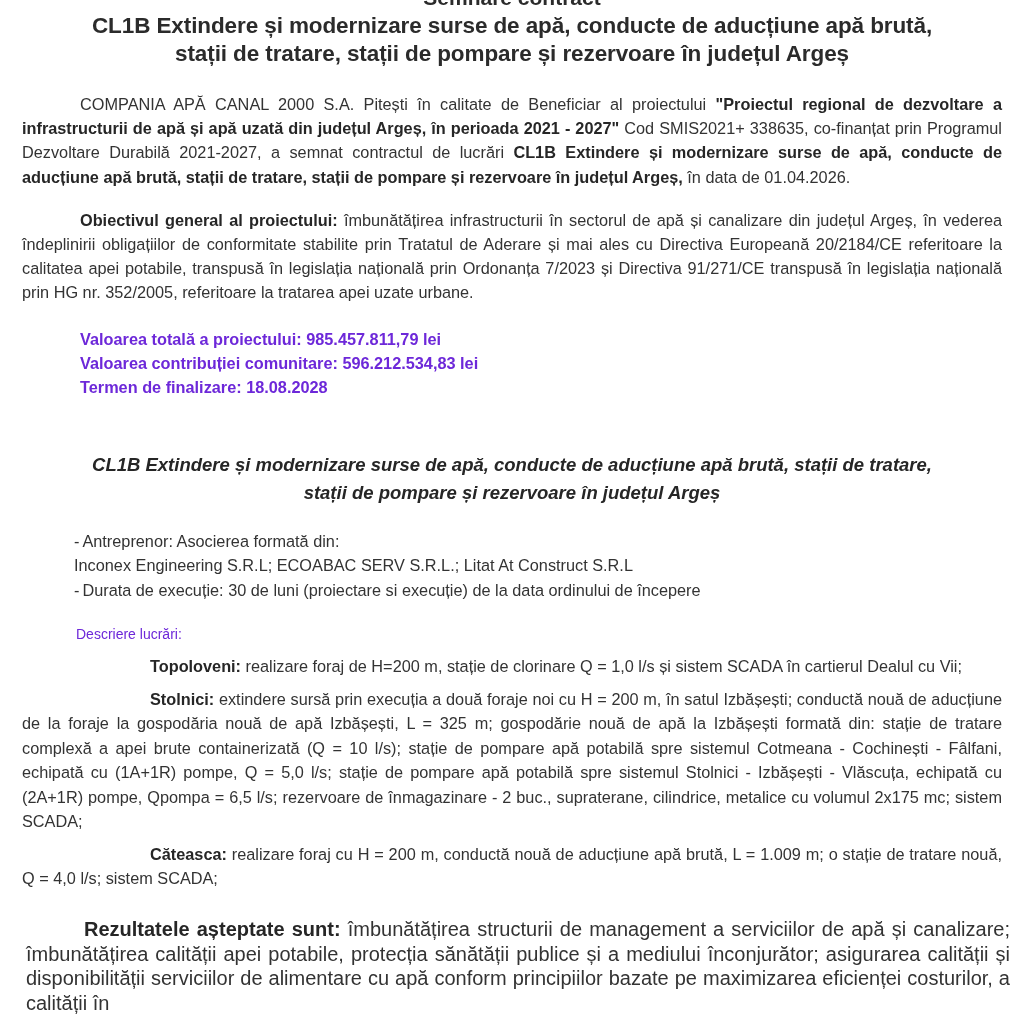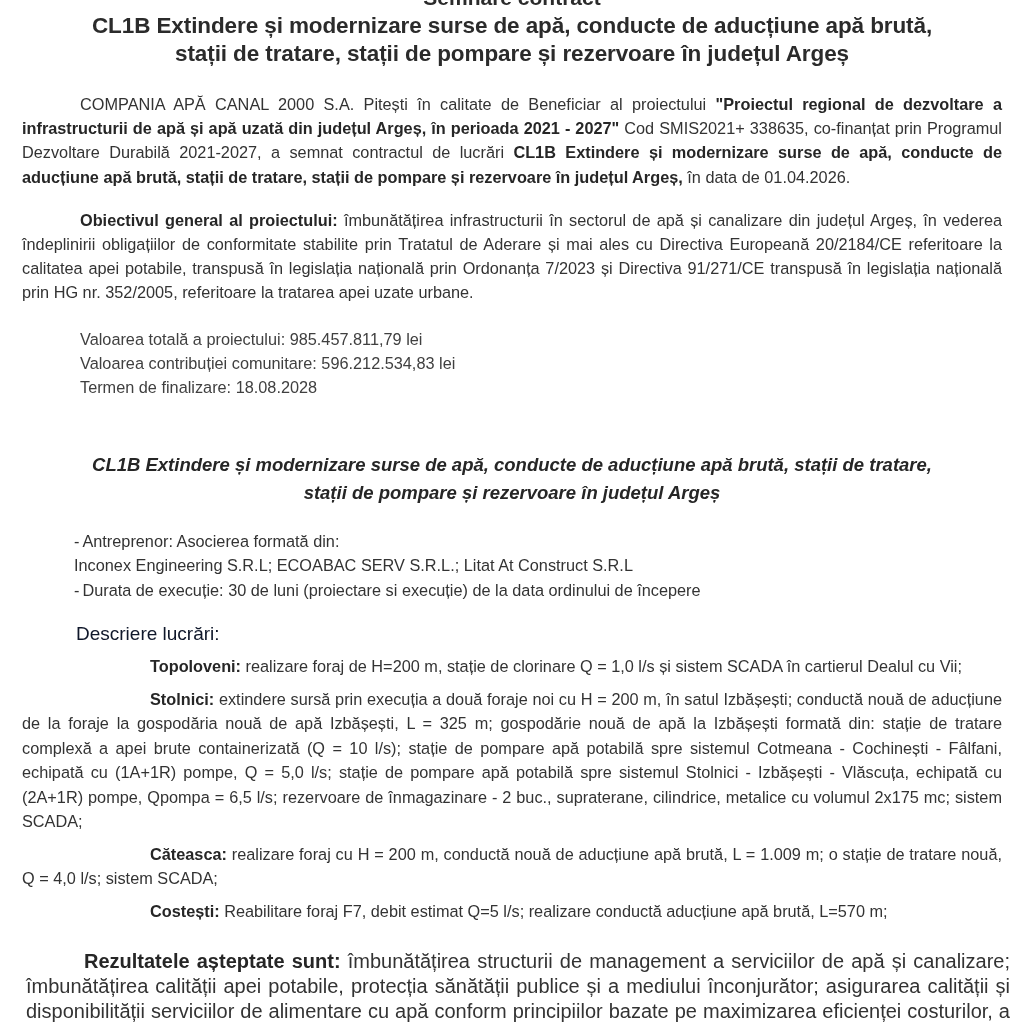--- a/index.html
+++ b/index.html
@@ -64,22 +64,22 @@
   .para.gap { margin-top: 19px; }
 
   b, strong { font-weight: bold; color: #262626; }
 
   
   .values {
     margin: 22px 0 0 0;
     padding: 0 0 0 66px;
     font-size: 16.3px;
     line-height: 24px;
-    font-weight: normal;
-    color: #404040;
+    font-weight: bold;
+    color: #6d28d9;
   }
   .values div { white-space: nowrap; }
 
   
   .sub-title {
     text-align: center;
     font-size: 18.5px;
     font-weight: bold;
     font-style: italic;
     line-height: 28px;
@@ -108,23 +108,23 @@
     white-space: nowrap;
     font-size: 16.3px;
     line-height: 24.6px;
     color: #333333;
   }
 
   
   .desc-head {
     margin: 20px 0 0 0;
     padding-left: 62px;
-    font-size: 19px;
+    font-size: 14px;
     line-height: 24px;
-    color: #0f172a;
+    color: #6d28d9;
   }
   .desc-item {
     text-align: justify;
     font-size: 16.3px;
     line-height: 24.5px;
     margin: 8px;
     text-indent: 128px;
     color: #333333;
   }
 
@@ -173,18 +173,17 @@
     </ul>
 
     <div class="desc-head">Descriere lucrări:</div>
 
     <p class="desc-item"><b>Topoloveni:</b><span> realizare foraj de H=200 m, stație de clorinare Q = 1,0 l/s și sistem SCADA în cartierul Dealul cu Vii;</span></p>
 
     <p class="desc-item"><b>Stolnici:</b><span> extindere sursă prin execuția a două foraje noi cu H = 200 m, în satul Izbășești; conductă nouă de aducțiune de la foraje la gospodăria nouă de apă Izbășești, L = 325 m; gospodărie nouă de apă la Izbășești formată din: stație de tratare complexă a apei brute containerizată (Q = 10 l/s); stație de pompare apă potabilă spre sistemul Cotmeana - Cochinești - Fâlfani, echipată cu (1A+1R) pompe, Q = 5,0 l/s; stație de pompare apă potabilă spre sistemul Stolnici - Izbășești - Vlăscuța, echipată cu (2A+1R) pompe, Qpompa = 6,5 l/s; rezervoare de înmagazinare - 2 buc., supraterane, cilindrice, metalice cu volumul 2x175 mc; sistem SCADA;</span></p>
 
     <p class="desc-item"><b>Căteasca:</b><span> realizare foraj cu H = 200 m, conductă nouă de aducțiune apă brută, L = 1.009 m; o stație de tratare nouă, Q = 4,0 l/s; sistem SCADA;</span></p>
 
-    <p class="desc-item"><b>Costești:</b><span> Reabilitare foraj F7, debit estimat Q=5 l/s; realizare conductă aducțiune apă brută, L=570 m;</span></p>
 
     <p class="results"><b>Rezultatele așteptate sunt:</b><span> îmbunătățirea structurii de management a serviciilor de apă și canalizare; îmbunătățirea calității apei potabile, protecția sănătății publice și a mediului înconjurător; asigurarea calității și disponibilității serviciilor de alimentare cu apă conform principiilor bazate pe maximizarea eficienței costurilor, a calității în</span></p>
 
   </div>
 </div>
 
 </body></html>

